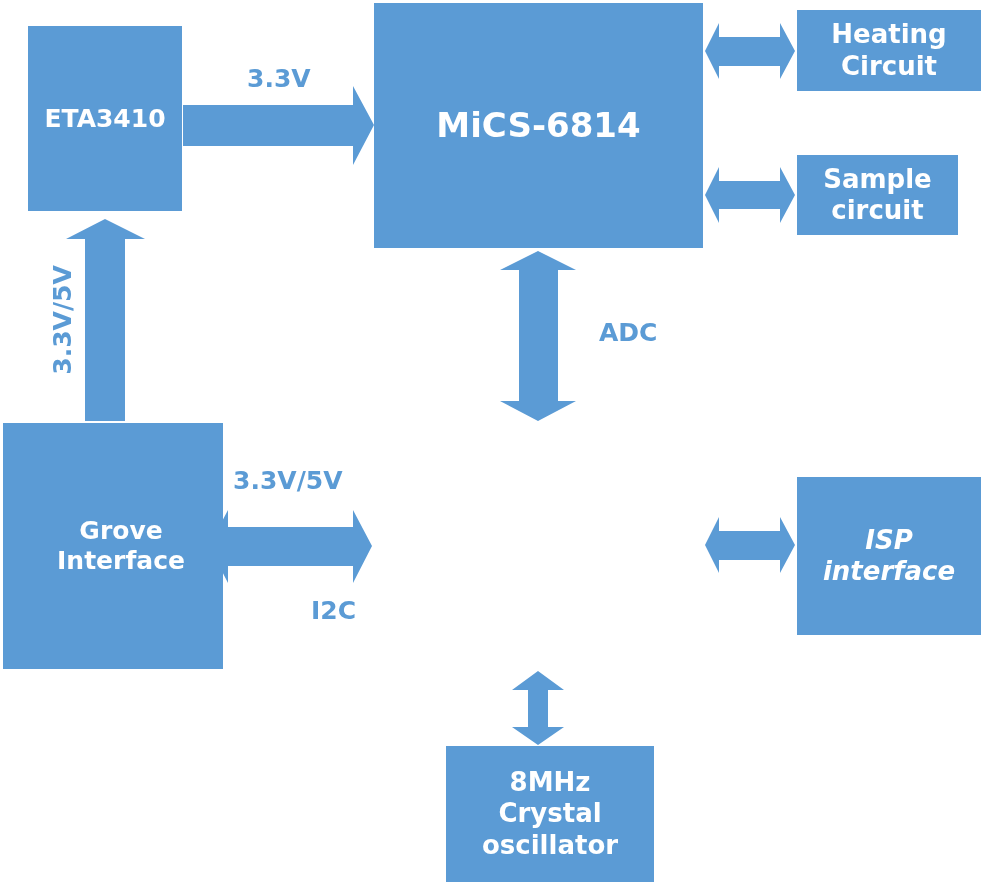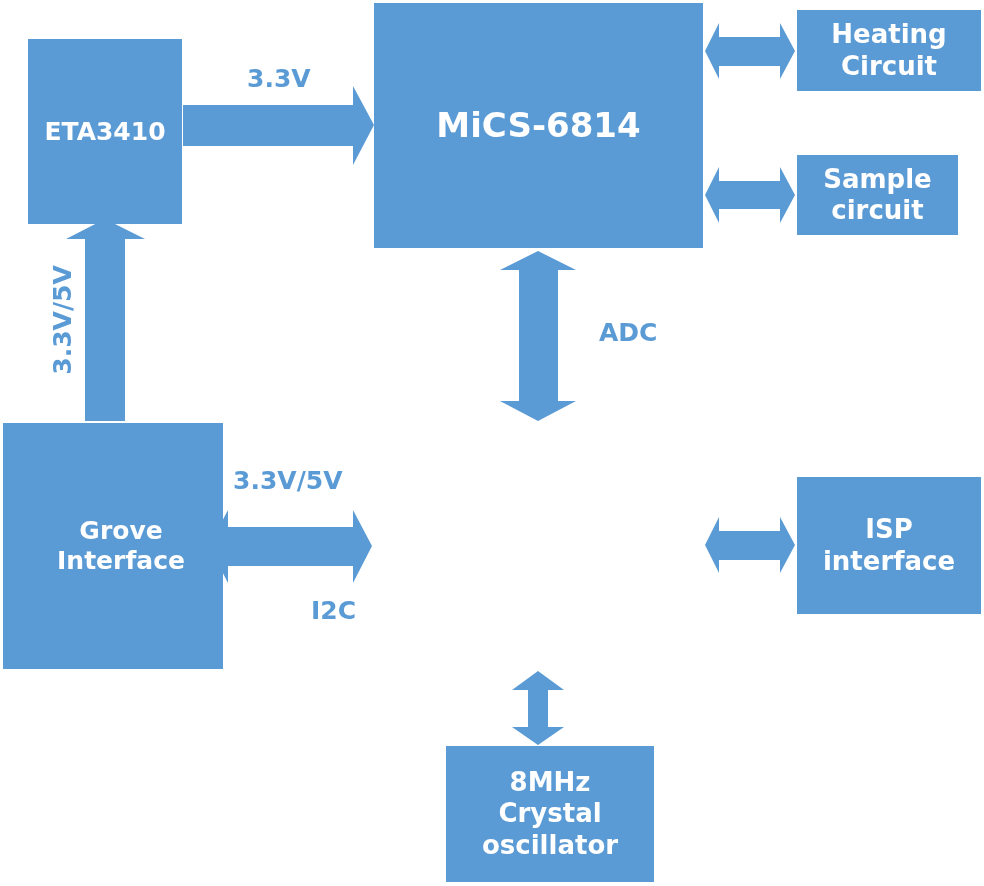--- a/index.html
+++ b/index.html
@@ -32,21 +32,21 @@
 
     <polygon class="arrow" points="705,51 719,23 719,37 780,37 780,23 795,51 780,79 780,66 719,66 719,79"></polygon>
 
     <polygon class="arrow" points="705,195 719,167 719,181 780,181 780,167 795,195 780,223 780,209 719,209 719,223"></polygon>
 
     <polygon class="arrow" points="705,545 719,517 719,531 780,531 780,517 795,545 780,573 780,560 719,560 719,573"></polygon>
 
     <polygon class="arrow" points="538,671 564,690 548,690 548,727 564,727 538,745 512,727 528,727 528,690 512,690"></polygon>
   </svg>
 
-  <div class="block" style="left:28px; top:39px; width:154px; height:185px; font-size:25px;">
+  <div class="block" style="left:28px; top:26px; width:154px; height:185px; font-size:25px;">
     <span class="lbl">ETA3410</span>
   </div>
 
   <div class="block" style="left:374px; top:3px; width:329px; height:245px; font-size:34px;">
     <span class="lbl">MiCS-6814</span>
   </div>
 
   <div class="block" style="left:797px; top:10px; width:184px; height:81px; font-size:26px; flex-direction:column;">
     <span class="lbl">Heating</span>
     <span class="lbl">Circuit</span>
@@ -56,21 +56,21 @@
     <span class="lbl">Sample</span>
     <span class="lbl">circuit</span>
   </div>
 
   <div class="block" style="left:3px; top:423px; width:204px; height:246px; font-size:25px; flex-direction:column;padding-left:16px;">
     <span class="lbl">Grove</span>
     <span class="lbl">Interface</span>
   </div>
 
 
-  <div class="block" style="left:797px; top:477px; width:184px; height:137px; font-size:26px; flex-direction:column;">
+  <div class="block" style="left:797px; top:477px; width:184px; height:158px; font-size:26px; flex-direction:column;font-style:italic;">
     <span class="lbl">ISP</span>
     <span class="lbl">interface</span>
   </div>
 
   <div class="block" style="left:446px; top:746px; width:208px; height:136px; font-size:26px; flex-direction:column;">
     <span class="lbl">8MHz</span>
     <span class="lbl">Crystal</span>
     <span class="lbl">oscillator</span>
   </div>
 

